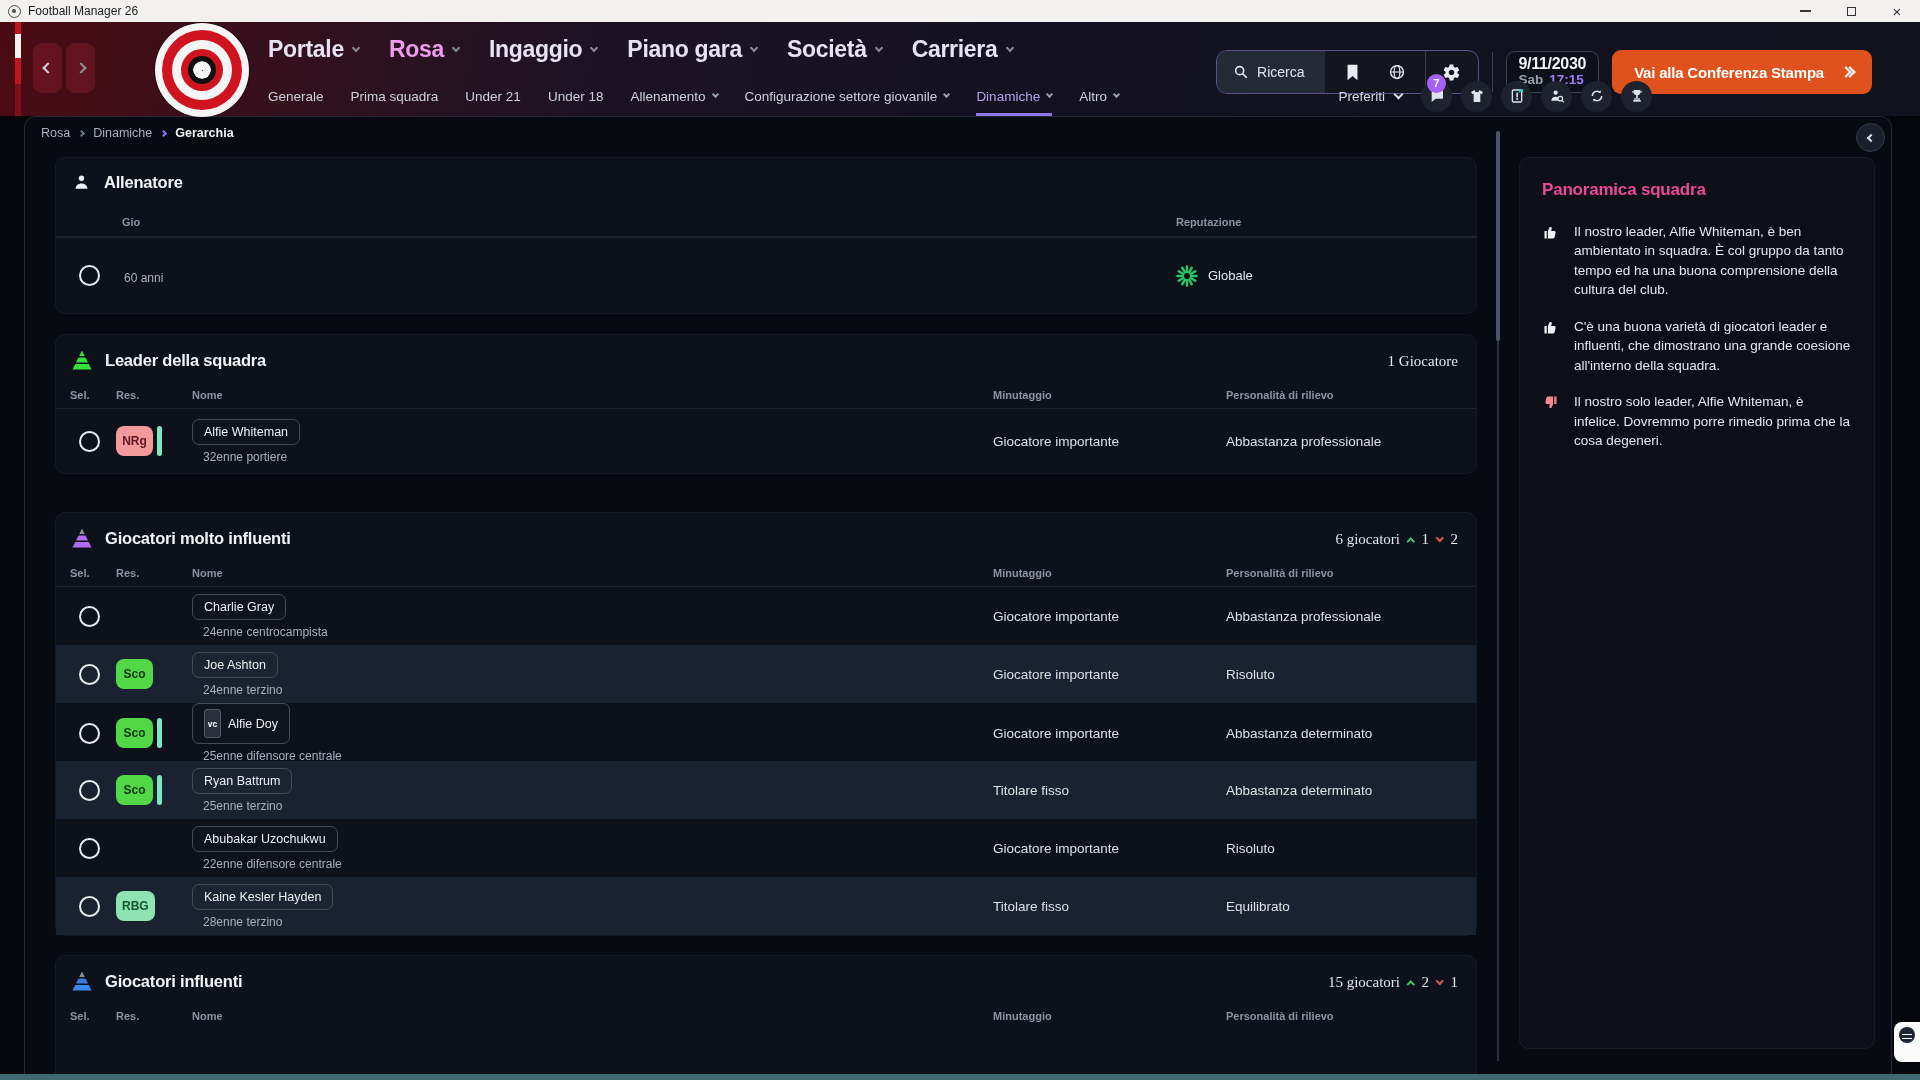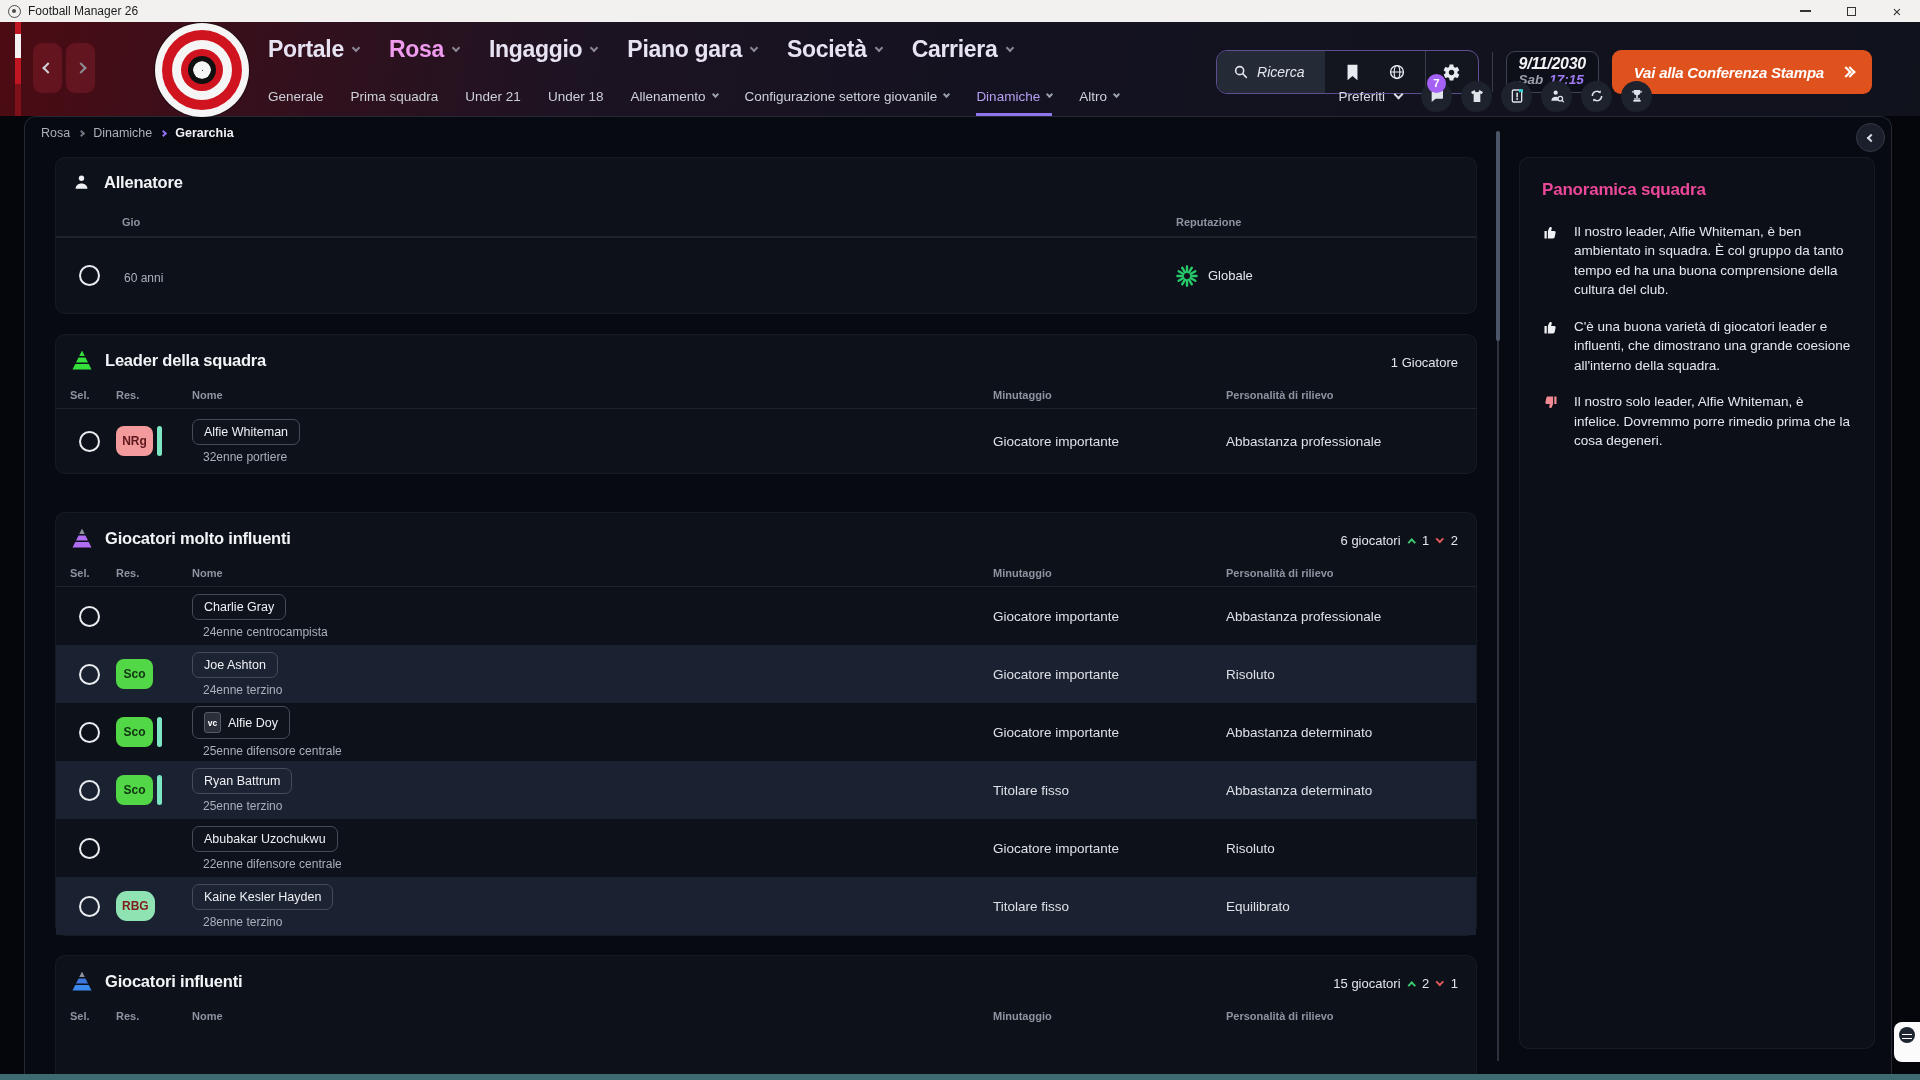--- a/index.html
+++ b/index.html
@@ -54,21 +54,21 @@
                   radial-gradient(circle at 50% 50%, black 7px, transparent 7.5px); }
   .clublogo .core { position:absolute; inset:46.5px; border-radius:50%; background:#101010; }
 
   .navrow1 { position:absolute; left:0; top:0; width:1920px; height:54px; display:flex;
     align-items:center; padding-left:268px; gap:30px; }
   .menuitem { display:flex; align-items:center; gap:9px; color:#e7e3f2; font-size:23px;
     font-weight:bold; letter-spacing:-0.3px; }
   .menuitem .chev { color:#8a8794; width:6px; height:6px; margin-top:-2px; }
   .menuitem.active { color:#ef9bee; }
 
-  .nav-right { position:absolute; right:48px; top:28px; display:flex; align-items:center; gap:13px;font-style:italic; }
+  .nav-right { position:absolute; right:48px; top:28px; display:flex; align-items:center; gap:13px; }
   .searchgroup { display:flex; align-items:stretch; height:44px; border:1px solid #5d4f92;
     border-radius:11px; overflow:hidden; background:#14161f; }
   .searchbox { display:flex; align-items:center; gap:8px; background:#252a37; padding:0 20px 0 16px;
     color:#e3e6ec; font-size:14px; }
   .sg-icons { display:flex; align-items:center; padding:0 6px; border-right:1px solid #3a3c4a; }
   .sg-btn { width:44px; height:100%; display:flex; align-items:center; justify-content:center; }
   .vdiv { width:1px; height:40px; background:#3a3c4a; }
   .datebox { border:1px solid #3e4250; border-radius:9px; background:#0d1018; padding:3px 12px 4px;
     text-align:left; line-height:1.1; }
   .datebox .d1 { font-size:16px; font-weight:bold; color:#f2f3f6; letter-spacing:-0.3px; }
@@ -108,42 +108,42 @@
   .collapsebtn .chev { width:6px; height:6px; color:#d6dae1; }
 
   .maincol { position:absolute; left:30px; top:40px; width:1422px; }
   .scrolltrack { position:absolute; left:1472px; top:14px; width:2px; height:930px; background:#2c313d; }
   .scrolltrack .thumb { position:absolute; left:-1px; top:0; width:4px; height:210px; background:#4d5568; border-radius:2px; }
 
   
   .panel { background:#0d1119; border-radius:10px; border:1px solid rgba(255,255,255,0.04); }
   .phead { display:flex; align-items:flex-end; gap:13px; padding:15px 16px 4px 16px; }
   .ptitle { font-size:16.5px; font-weight:bold; color:#f2f4f7; letter-spacing:-0.2px; }
-  .pcount { margin-left:auto; display:flex; align-items:center; gap:8px; font-size:13px; color:#e2e5ea; padding-right:2px; }
+  .pcount { margin-left:auto; display:flex; align-items:center; gap:8px; font-size:15px; color:#e2e5ea; padding-right:2px;font-family:Liberation Serif, serif; }
   .pcount .chev { width:5.5px; height:5.5px; border-width:2.4px; }
   .pcount .chev.up { color:#3ecb72; }
   .pcount .chev.down { color:#e25a5a; }
 
   .cols, .trow { display:grid; grid-template-columns:46px 76px 1fr 233px 240px; padding:0 10px 0 14px; align-items:center; }
   .cols { height:34px; font-size:11px; font-weight:bold; color:#8d93a1; align-items:end; padding-bottom:7px; }
   .rows { border-top:1px solid rgba(255,255,255,0.08); }
   .trow { height:58px; }
   .trow.striped { background:#1a2130; }
   .c-sel { display:flex; justify-content:flex-start; padding-left:9px; }
   .radio { width:21px; height:21px; border:2.4px solid #e9ebef; border-radius:50%; }
   .c-res { display:flex; align-items:center; gap:4px; }
   .badge { min-width:37px; height:30px; border-radius:8px; display:inline-flex; align-items:center;
     justify-content:center; font-size:12px; font-weight:bold; padding:0 6px; }
   .b-salmon { background:#f29a9c; color:#5d171d; }
   .b-green  { background:#52d747; color:#103311; }
-  .b-mint   { background:#8fe2b1; color:#7f1d1d;border-radius:11px; }
+  .b-mint   { background:#8fe2b1; color:#14532d; }
   .mintbar { width:5px; height:30px; border-radius:2.5px; background:#7de6c2; }
   .chip { display:inline-flex; align-items:center; gap:7px; border:1px solid #454c59; border-radius:7px;
     padding:5px 11px; font-size:12.5px; color:#eef0f4; background:rgba(255,255,255,0.01); }
-  .vcicon { width:17px; height:21px; border-radius:3px; background:#2a2f3a; border:1px solid #555b66;
+  .vcicon { width:17px; height:29px; border-radius:3px; background:#2a2f3a; border:1px solid #555b66;
     color:#fff; font-size:8.5px; font-weight:bold; display:inline-flex; align-items:center; justify-content:center; }
   .subtxt { font-size:12px; color:#a9afbb; margin-top:5px; padding-left:2px; }
   .c-min, .c-pers { font-size:13.5px; color:#dde0e6; }
 
   
   .ccols, .crow { display:grid; grid-template-columns:52px 1fr 290px; padding:0 10px 0 14px; align-items:center; }
   .ccols { height:40px; font-size:11px; font-weight:bold; color:#8d93a1; align-items:end; padding-bottom:8px; }
   .crow { height:76px; border-top:1px solid rgba(255,255,255,0.08); }
   .cname { font-size:13px; color:#eef0f4; padding-left:2px; }
   .rep { display:flex; align-items:center; gap:10px; font-size:13px; color:#e3e6ec; }

